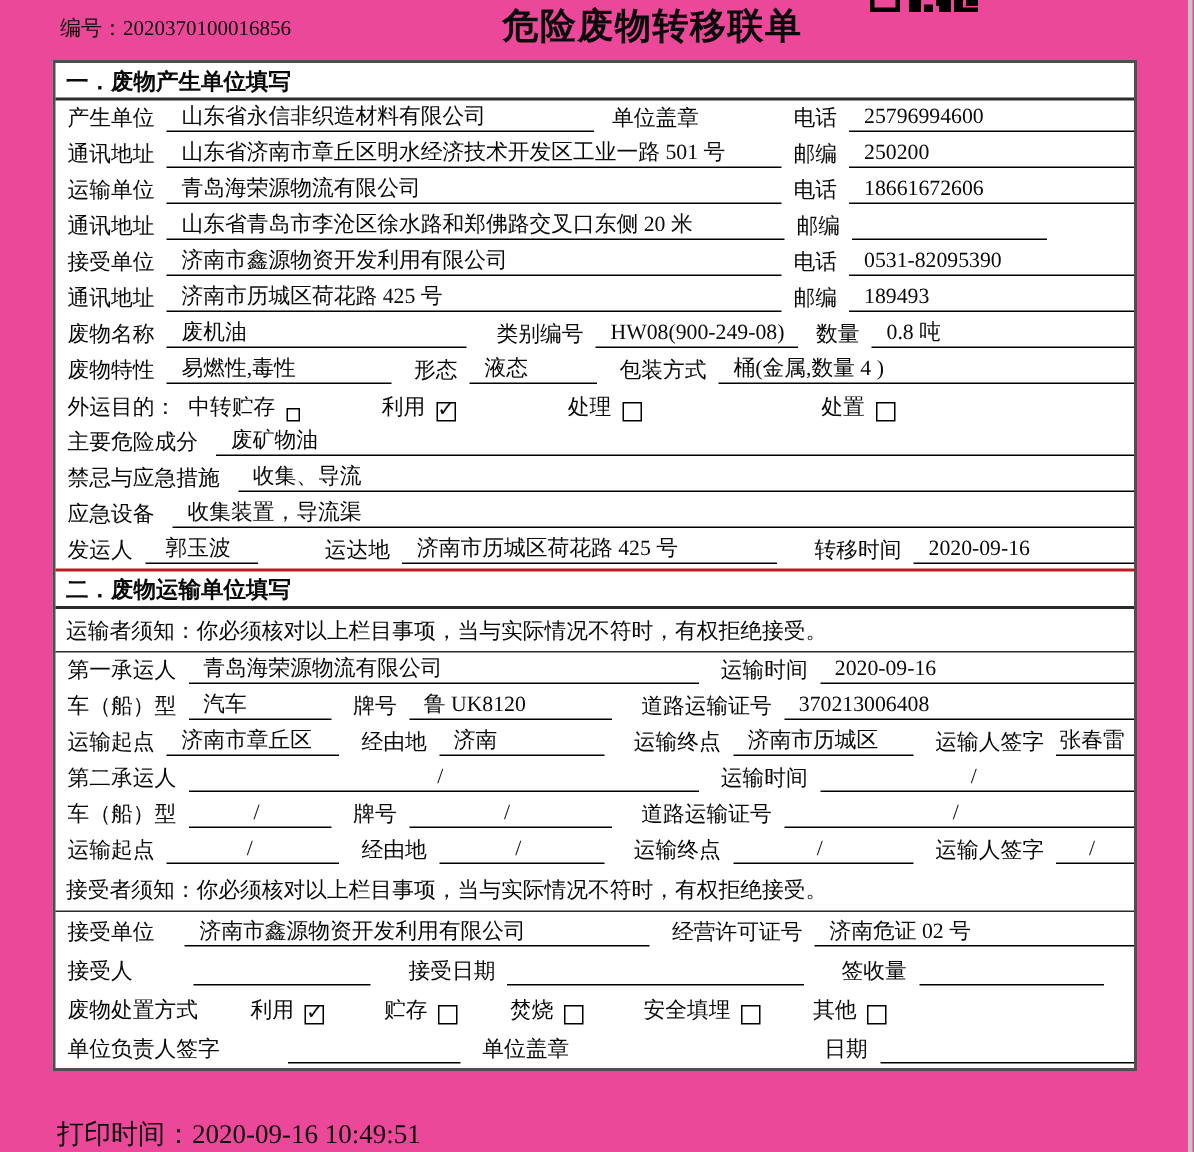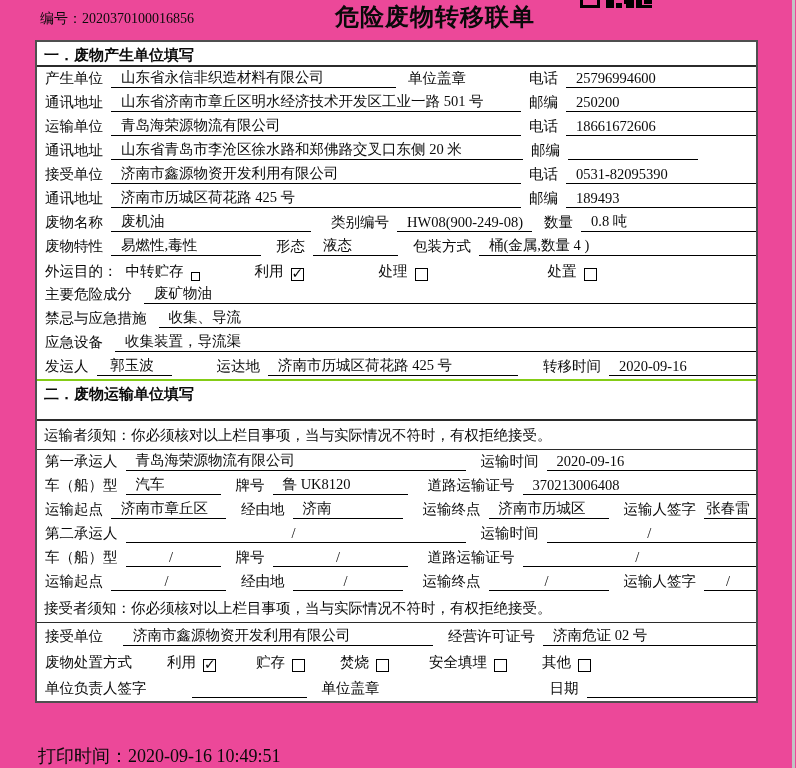--- a/index.html
+++ b/index.html
@@ -9,21 +9,21 @@
   .qr{position:absolute;left:580px;top:0;width:72px;height:9px;}
   .doc-header{position:absolute;top:0;left:0;width:100%;height:40px;}
   .serial{position:absolute;left:40px;top:10px;font-size:14px;white-space:nowrap;}
   .title{position:absolute;left:335px;top:1px;font-size:24px;font-weight:bold;
          font-family:"Liberation Sans","DejaVu Sans",sans-serif;white-space:nowrap;letter-spacing:1px;}
   .form{position:absolute;top:40px;left:35px;width:723px;box-sizing:border-box;
         border:2px solid #4f4f4f;background:#fff;}
   .sec-header{height:25px;line-height:25px;box-sizing:border-box;padding:0 7px;
         font-weight:bold;font-size:15px;font-family:"Liberation Sans","DejaVu Sans",sans-serif;
         border-bottom:2px solid #2b2b2b;white-space:nowrap;}
-  .sec-header.mid{border-top:2px solid #84cc16;height:42px;line-height:26px;}
+  .sec-header.mid{border-top:2px solid #b91c1c;height:27px;line-height:26px;}
   .notice{height:29px;display:flex;align-items:center;box-sizing:border-box;padding:12px 7px;
         border-bottom:1px solid #2b2b2b;white-space:nowrap;}
   .row{display:flex;align-items:flex-end;box-sizing:border-box;height:24px;
        padding:0 0 3px 8px;white-space:nowrap;overflow:hidden;}
   .row.cbrow{align-items:center;padding-bottom:0;}
   .s3row{height:26px;}
   .lbl{white-space:nowrap;}
   .u{border-bottom:1px solid #000;box-sizing:border-box;padding:0 4px 0 10px;
      white-space:nowrap;overflow:visible;display:inline-block;}
   .uflex{flex:1;}
@@ -240,20 +240,29 @@
 
     <div class="notice">接受者须知：你必须核对以上栏目事项，当与实际情况不符时，有权拒绝接受。</div>
 
     <div class="row s3row">
       <span class="lbl">接受单位</span>
       <span class="u w310 m20">济南市鑫源物资开发利用有限公司</span>
       <span class="lbl m15">经营许可证号</span>
       <span class="u uflex m8">济南危证 02 号</span>
     </div>
 
+    <div class="row s3row">
+      <span class="lbl">接受人</span>
+      <span class="u w120 m40"></span>
+      <span class="lbl m25">接受日期</span>
+      <span class="u w200 m8"></span>
+      <span class="lbl m25">签收量</span>
+      <span class="u w125 m8"></span>
+      <span style="width:20px"></span>
+    </div>
 
     <div class="row s3row cbrow">
       <span class="lbl">废物处置方式</span>
       <span class="opt m35">
         <span>利用</span>
         <span class="cb checked"></span>
       </span>
       <span class="opt m40">
         <span>贮存</span>
         <span class="cb"></span>

